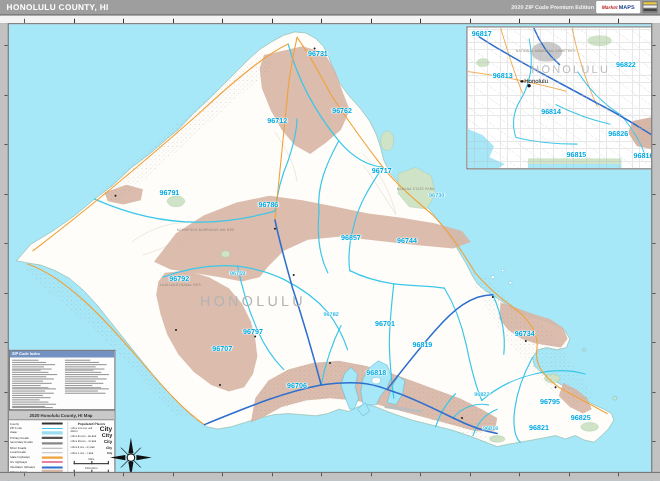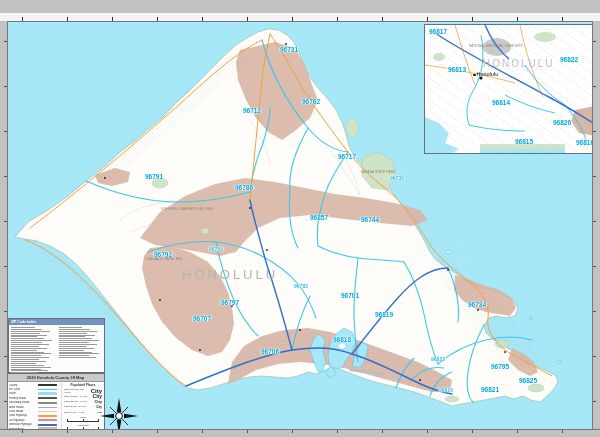--- a/index.html
+++ b/index.html
@@ -274,20 +274,33 @@
       <span class="zl" style="left: 457px; top: 69px;">96813</span>
       <span class="zl" style="left: 569px; top: 59px;">96822</span>
       <span class="zl" style="left: 501px; top: 102px;">96814</span>
       <span class="zl" style="left: 562px; top: 122px;">96826</span>
       <span class="zl" style="left: 524px; top: 141px;">96815</span>
       <span class="zl" style="left: 585px; top: 142px;">96816</span>
       <span class="al" style="left: 496px; top: 46px;">NATIONAL MEMORIAL CEMETERY</span>
       <span class="city-label" style="left: 473px; top: 74px;"><i></i>Honolulu</span>
     </div>
 
+  <div id="header">
+    <span class="title">HONOLULU COUNTY, HI</span>
+    <span class="edition">2020 ZIP Code Premium Edition</span>
+    <span id="logo">
+      <span class="lg1">Market</span>
+      <span class="lg2">MAPS</span>
+    </span>
+    <span id="logo-badge">
+        <span class="b1"></span>
+        <span class="b2"></span>
+        <span class="b3"></span>
+      </span>
+  </div>
 
   <div id="ruler-top"></div>
   <div id="strip-left" class="strip"></div>
   <div id="strip-right" class="strip"></div>
   <div id="strip-bottom" class="strip"></div>
 
   <div id="index-box">
     <div class="ttl">ZIP Code Index</div>
     <div id="index-cols">
       <div class="icol" id="icol-left">

